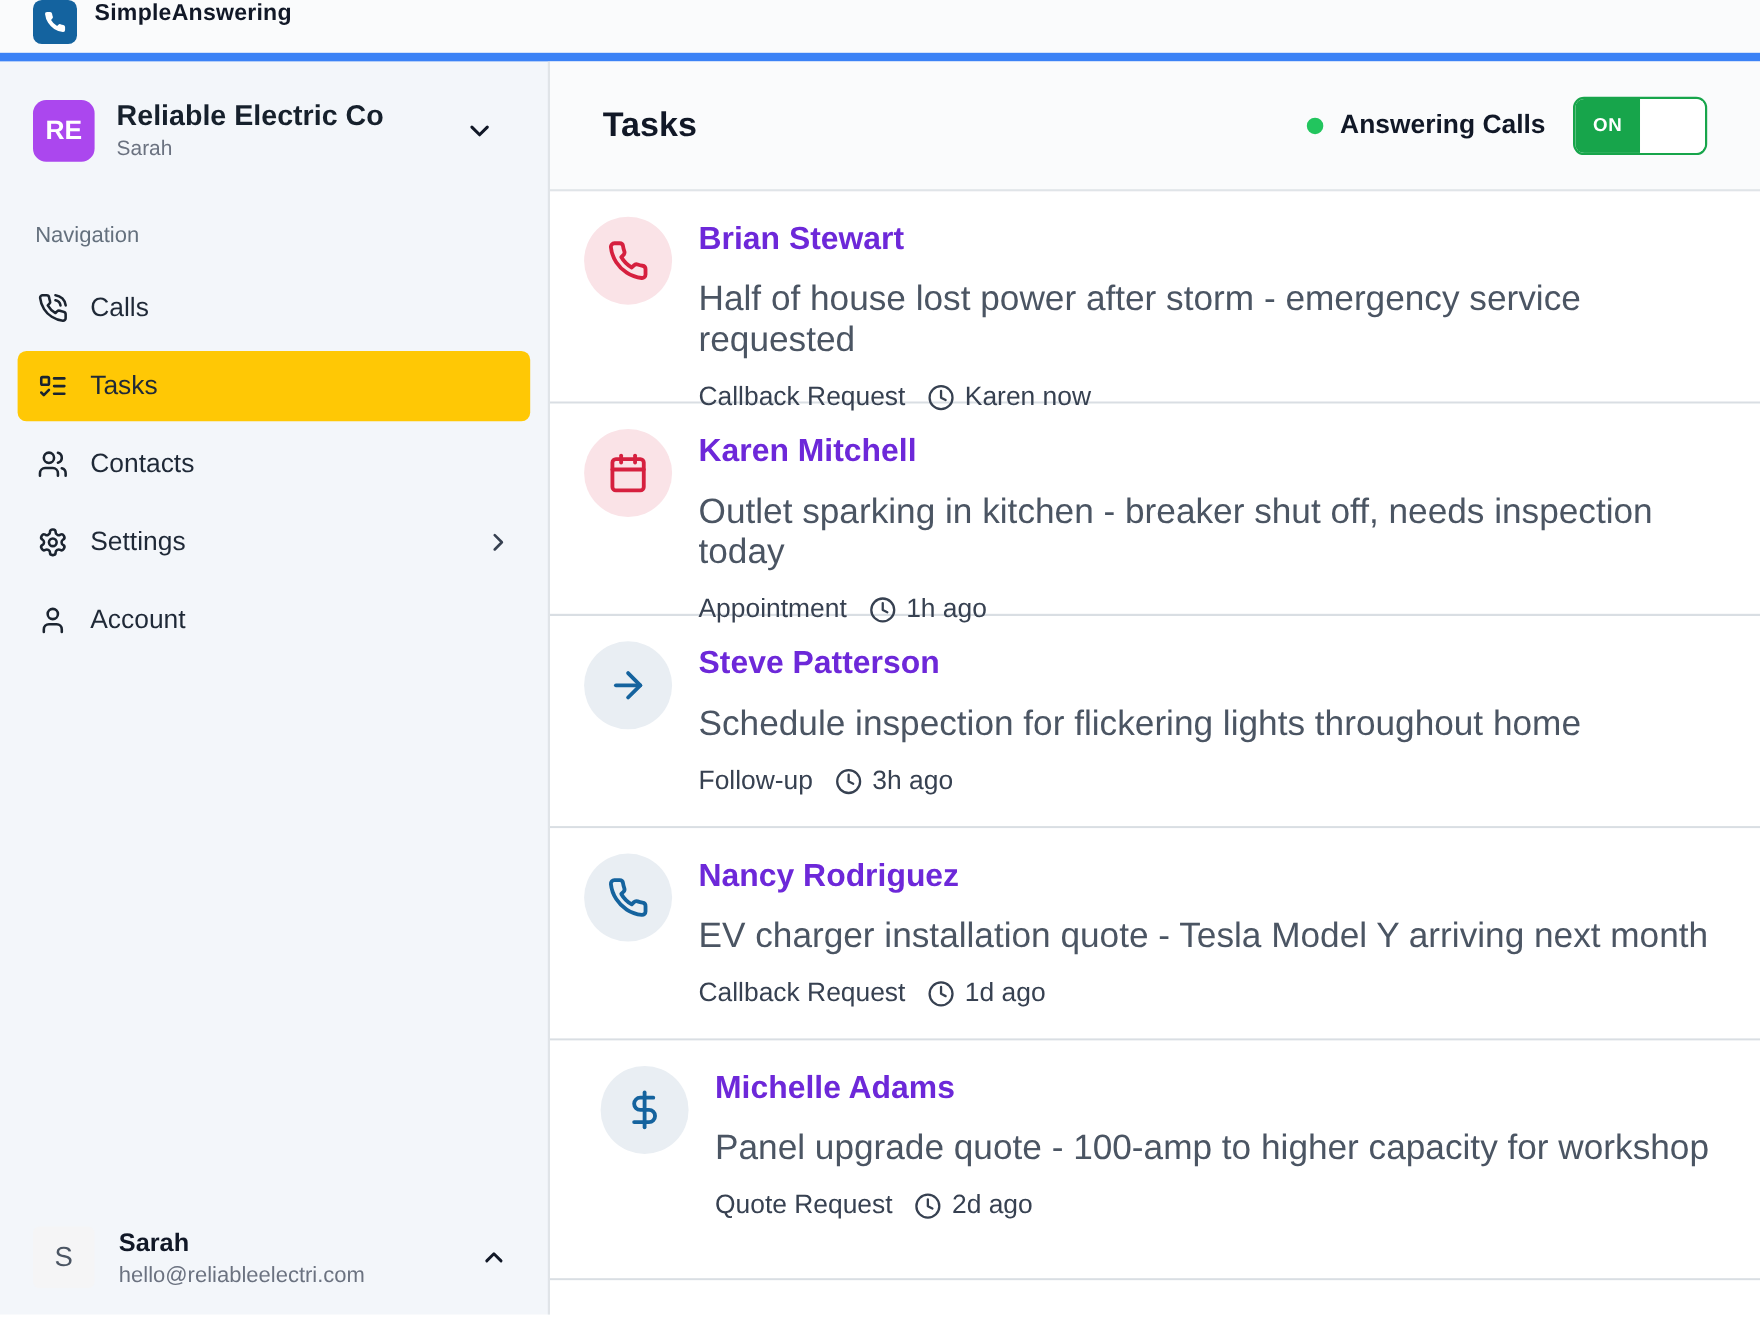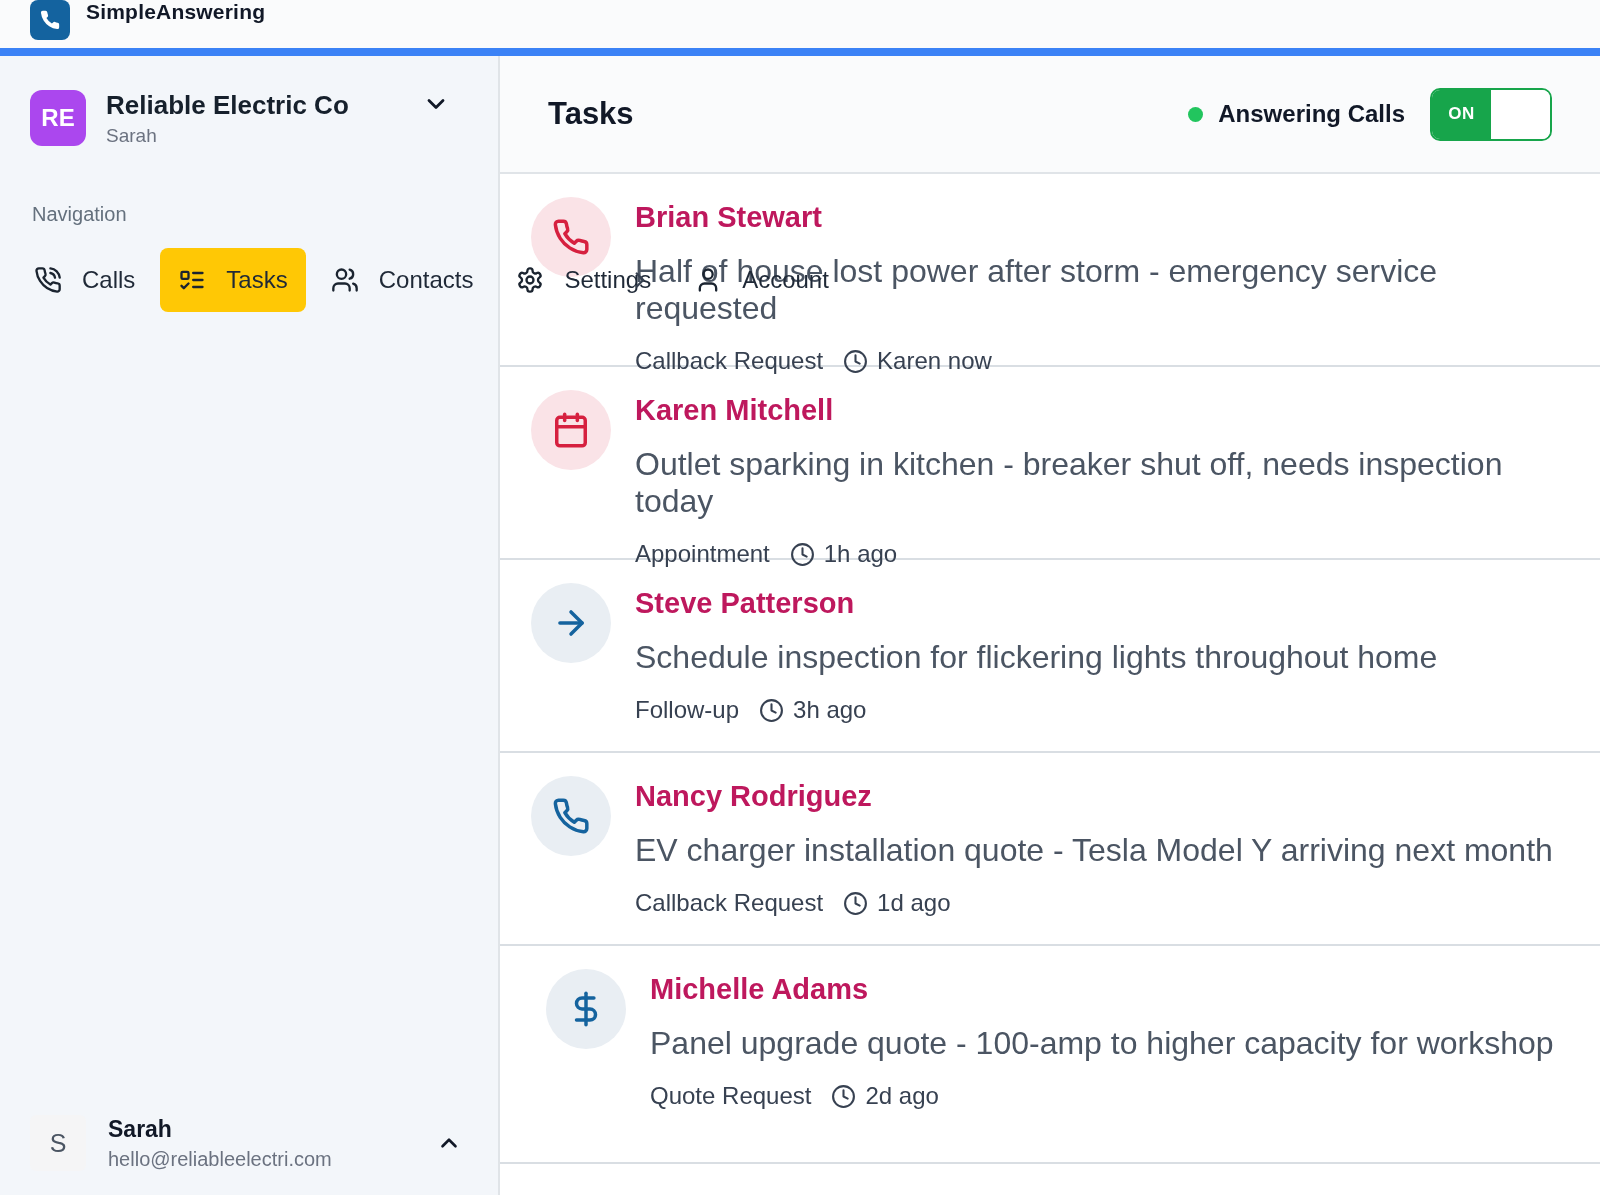--- a/index.html
+++ b/index.html
@@ -35,21 +35,21 @@
 
   
   .sidebar {
     width: 500px;
     background: #f3f6fa;
     border-right: 2px solid #e0e4e8;
     position: relative;
     flex-shrink: 0;
   }
   .workspace {
-    display: flex; 
+    display: flex; align-items: center;
     padding: 34px 30px 30px 30px;
     gap: 20px;
     cursor: pointer;
   }
   .ws-avatar {
     width: 56px; height: 56px;
     background: #ab47ee;
     border-radius: 12px;
     color: #ffffff;
     font-size: 24px; font-weight: 600;
@@ -57,21 +57,21 @@
   }
   .ws-text { flex: 1; }
   .ws-name { font-size: 26px; font-weight: 700; color: #16202c; }
   .ws-sub { font-size: 19px; color: #6b7280; margin-top: 4px; }
   .ws-chevron { color: #111827; margin-right: 18px; }
 
   .nav-label {
     font-size: 20px; color: #64707d;
     margin: 26px 0 22px 32px;
   }
-  .nav { padding: 0 16px; display: flex; gap: 7px; }
+  .nav { padding: 0 16px; display: flex; flex-direction: column; gap: 7px; }
   .nav-item {
     height: 64px;
     display: flex; align-items: center;
     gap: 20px;
     padding: 0 18px;
     border-radius: 8px;
     font-size: 24px;
     font-weight: 500;
     color: #1f2937;
     cursor: pointer;
@@ -152,21 +152,21 @@
   .task-row.tall { height: 218px; padding-left: 46px; }
   .task-icon {
     width: 80px; height: 80px;
     border-radius: 50%;
     display: flex; align-items: center; justify-content: center;
     flex-shrink: 0;
   }
   .theme-red .task-icon { background: #fae3e7; color: #d6203f; }
   .theme-blue .task-icon { background: #e9eef3; color: #15639e; }
   .task-body { margin-left: 24px; padding-top: 4px; }
-  .task-name { font-size: 29px; font-weight: 600; color: #be185d; }
+  .task-name { font-size: 29px; font-weight: 600; color: #6d28d9; }
   .task-desc { font-size: 32px; color: #4b5563; margin-top: 19px; }
   .task-meta {
     display: flex; align-items: center;
     margin-top: 20px;
     font-size: 24px; color: #374151;
   }
   .task-type { margin-right: 20px; }
   .clock-icon { color: #374151; margin-right: 9px; }
   .partial-row { background: #ffffff; height: 100%; }
 </style>

